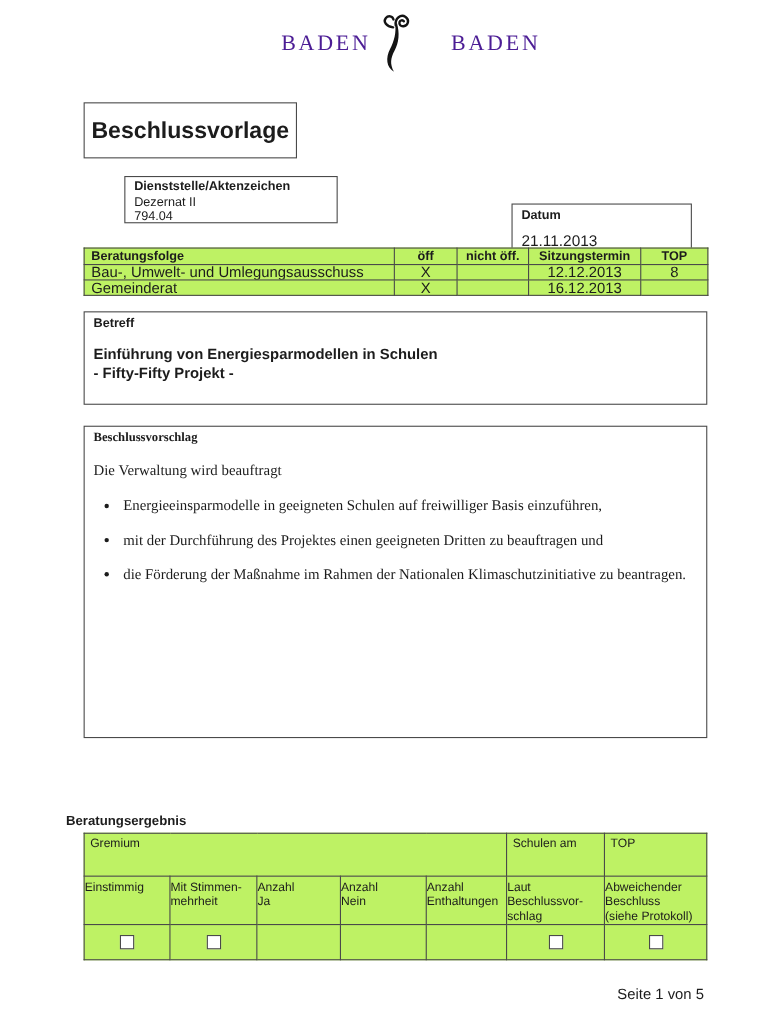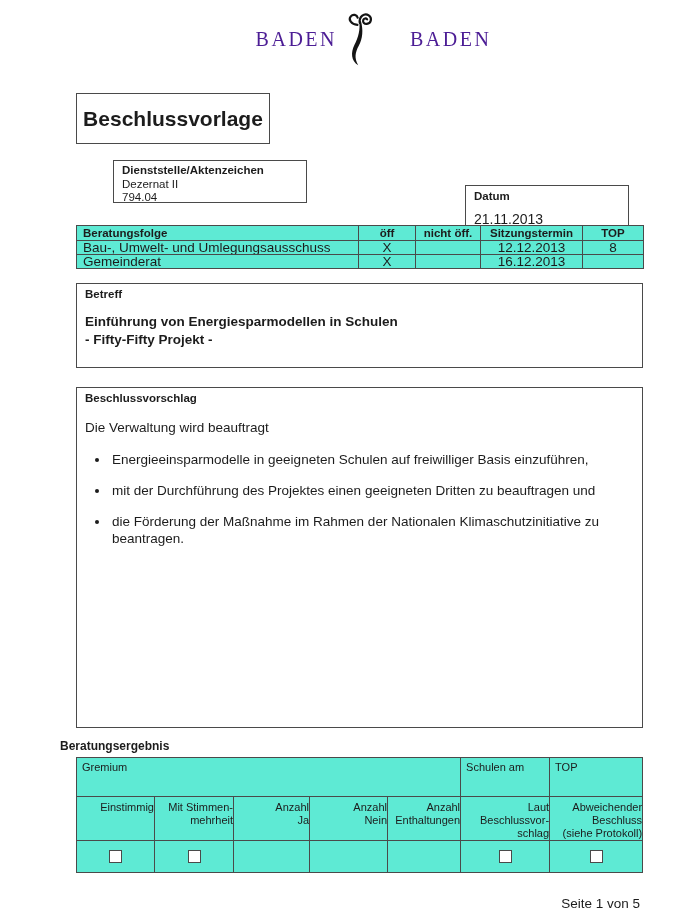--- a/index.html
+++ b/index.html
@@ -43,43 +43,43 @@
   }
   .drucksache-box { left: 465px; top: 91px; width: 176px; height: 52px; padding: 5px 8px; }
   .drucksache-value { font-size: 17px; margin-top: 8px; }
 
   .dienst-box { left: 76px; top: 160px; width: 194px; height: 43px; padding: 3px 8px;
                 font-size: 11.5px; line-height: 13.5px; margin-left: 37px; }
   .datum-box { left: 465px; top: 149px; width: 164px; height: 44px; padding: 4px 8px; margin-top: 36px; }
   .datum-value { font-size: 14px; margin-top: 7px; }
 
   
-  table { border-collapse: collapse; table-layout: fixed; background: #5eead4; }
+  table { border-collapse: collapse; table-layout: fixed; background: #bef264; }
   td, th { border: 1px solid #4a4a4a; overflow: hidden; }
 
   .bf-table { position: absolute; left: 76px; top: 225px; width: 567px; }
   .bf-table th { font-size: 11.5px; font-weight: bold; height: 15px; line-height: 13px;
                  text-align: center; padding: 0 4px; }
   .bf-table th.lft, .bf-table td.lft { text-align: left; padding-left: 6px; }
   .bf-table td { font-size: 13.5px; height: 14px; line-height: 13px; text-align: center; padding: 0 4px; }
 
   .betreff-box { left: 76px; top: 283px; width: 567px; height: 85px; padding: 4px 8px; }
   .betreff-title { margin-top: 11px; font-size: 13.5px; font-weight: bold; line-height: 18px; }
 
-  .beschluss-box { left: 76px; top: 387px; width: 567px; height: 341px; padding: 4px 8px; }
+  .beschluss-box { left: 76px; top: 387px; width: 567px; height: 284px; padding: 4px 8px; font-family: Liberation Serif, serif; }
   .beschluss-intro { margin-top: 13px; font-size: 13.5px; line-height: 17px; }
   .beschluss-list { margin: 15px 0 0 0; padding-left: 25px; }
   .beschluss-list li { font-size: 13.5px; line-height: 17px; margin-bottom: 14px; padding-left: 2px; }
 
   .ergebnis-label { position: absolute; left: 60px; top: 739px; font-size: 12px; font-weight: bold; }
 
   .erg-table { position: absolute; left: 76px; top: 757px; width: 566px; font-size: 11px; }
   .erg-table td { padding: 0; }
   .erg-row1 td { height: 39px; vertical-align: top; text-align: left; padding: 3px 5px; line-height: 13px; }
-  .erg-row2 td { height: 42px; vertical-align: top; text-align: right; padding-top: 4px;
+  .erg-row2 td { height: 42px; vertical-align: top; text-align: left; padding-top: 4px;
                  line-height: 13px; white-space: pre-line; }
   .erg-row3 td { height: 32px; text-align: center; vertical-align: middle; }
 
   .checkbox {
     display: inline-block; width: 13px; height: 13px;
     border: 1.5px solid #4a4a4a; background: #fff; vertical-align: middle;
   }
 
   .footer { position: absolute; top: 896px; right: 59px; font-size: 13.5px; }
 </style>

